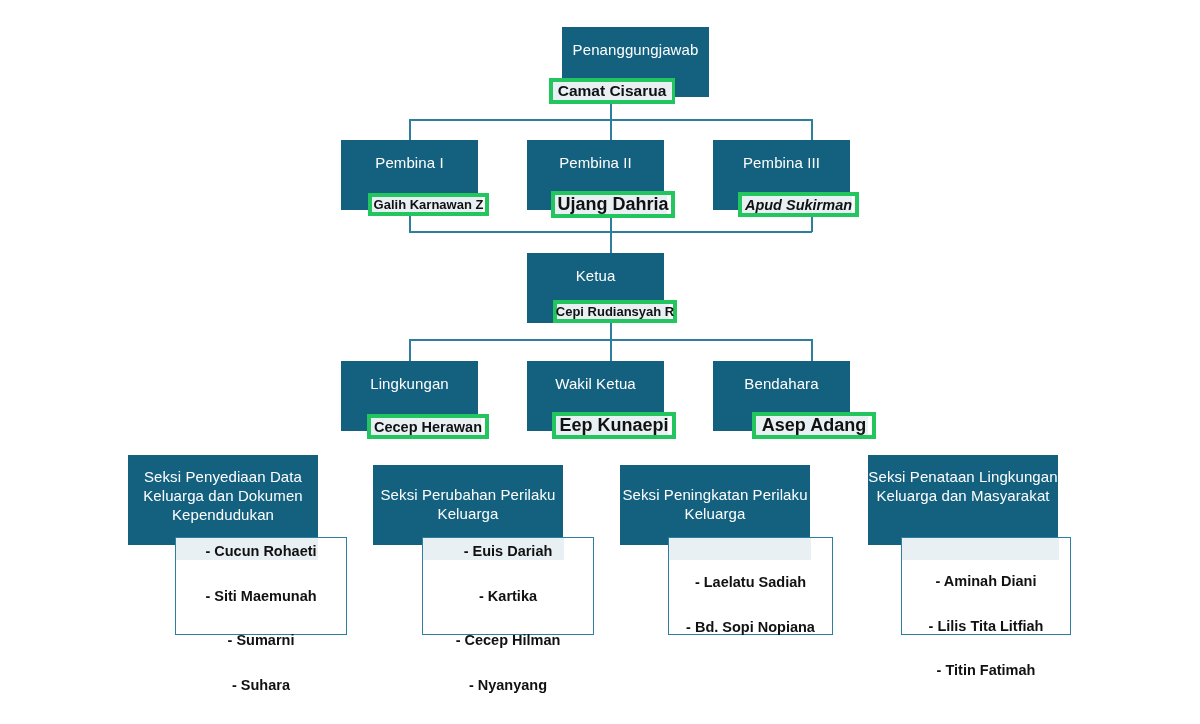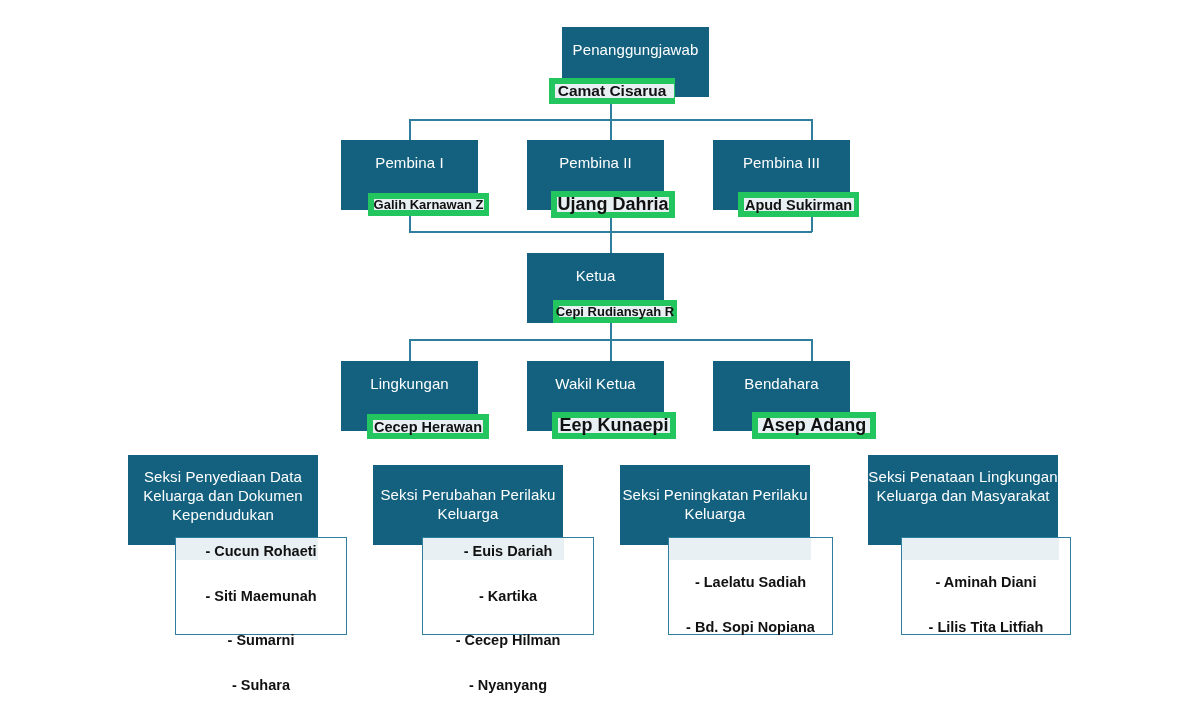--- a/index.html
+++ b/index.html
@@ -31,21 +31,21 @@
     font-weight: 400;
     letter-spacing: .1px;
     z-index: 2;
   }
   .role-box.multi { padding-top: 13px; font-size: 15px; }
 
   
   .name-plate {
     position: absolute;
     background: #ffffff;
-    border: 6px solid #22c55e;
+    border: 4px solid #22c55e;
     color: #111111;
     display: flex;
     align-items: center;
     justify-content: center;
     font-weight: bold;
     white-space: nowrap;
     z-index: 4;
   }
   .name-plate .tint {
     position: absolute;
@@ -130,21 +130,21 @@
     <span>Galih Karnawan Z</span>
   </div>
 
   <div class="role-box" style="left:527px; top:140px; width:137px; height:70px;">Pembina II</div>
   <div class="name-plate" style="left:551px; top:191px; width:124px; height:27px; font-size:18px;">
     <span class="tint" style="width:112px;"></span>
     <span>Ujang Dahria</span>
   </div>
 
   <div class="role-box" style="left:713px; top:140px; width:137px; height:70px;">Pembina III</div>
-  <div class="name-plate" style="left:738px; top:192px; width:121px; height:25px; font-size:14.5px;">
+  <div class="name-plate" style="left:738px; top:192px; width:121px; height:25px; font-size:14.5px;font-style:italic;">
     <span class="tint" style="width:110px;"></span>
     <span>Apud Sukirman</span>
   </div>
 
   <div class="role-box" style="left:527px; top:253px; width:137px; height:70px;">Ketua</div>
   <div class="name-plate" style="left:553px; top:300px; width:124px; height:23px; font-size:13px;">
     <span class="tint" style="width:112px;"></span>
     <span>Cepi Rudiansyah R</span>
   </div>
 
@@ -191,15 +191,16 @@
     <div class="list-item">- Laelatu Sadiah</div>
     <div class="list-item">- Bd. Sopi Nopiana</div>
   </div>
 
   <div class="role-box multi" style="left:868px; top:455px; width:190px; height:90px;">Seksi Penataan Lingkungan Keluarga dan Masyarakat</div>
   <div class="list-box" style="left:901px; top:537px; width:170px; height:98px;">
     <span class="tint" style="width:157px; height:22px;"></span>
     <div class="list-item blank"></div>
     <div class="list-item">- Aminah Diani</div>
     <div class="list-item">- Lilis Tita Litfiah</div>
+    <div class="list-item">- Titin Fatimah</div>
   </div>
 
 </div>
 
 </body></html>

